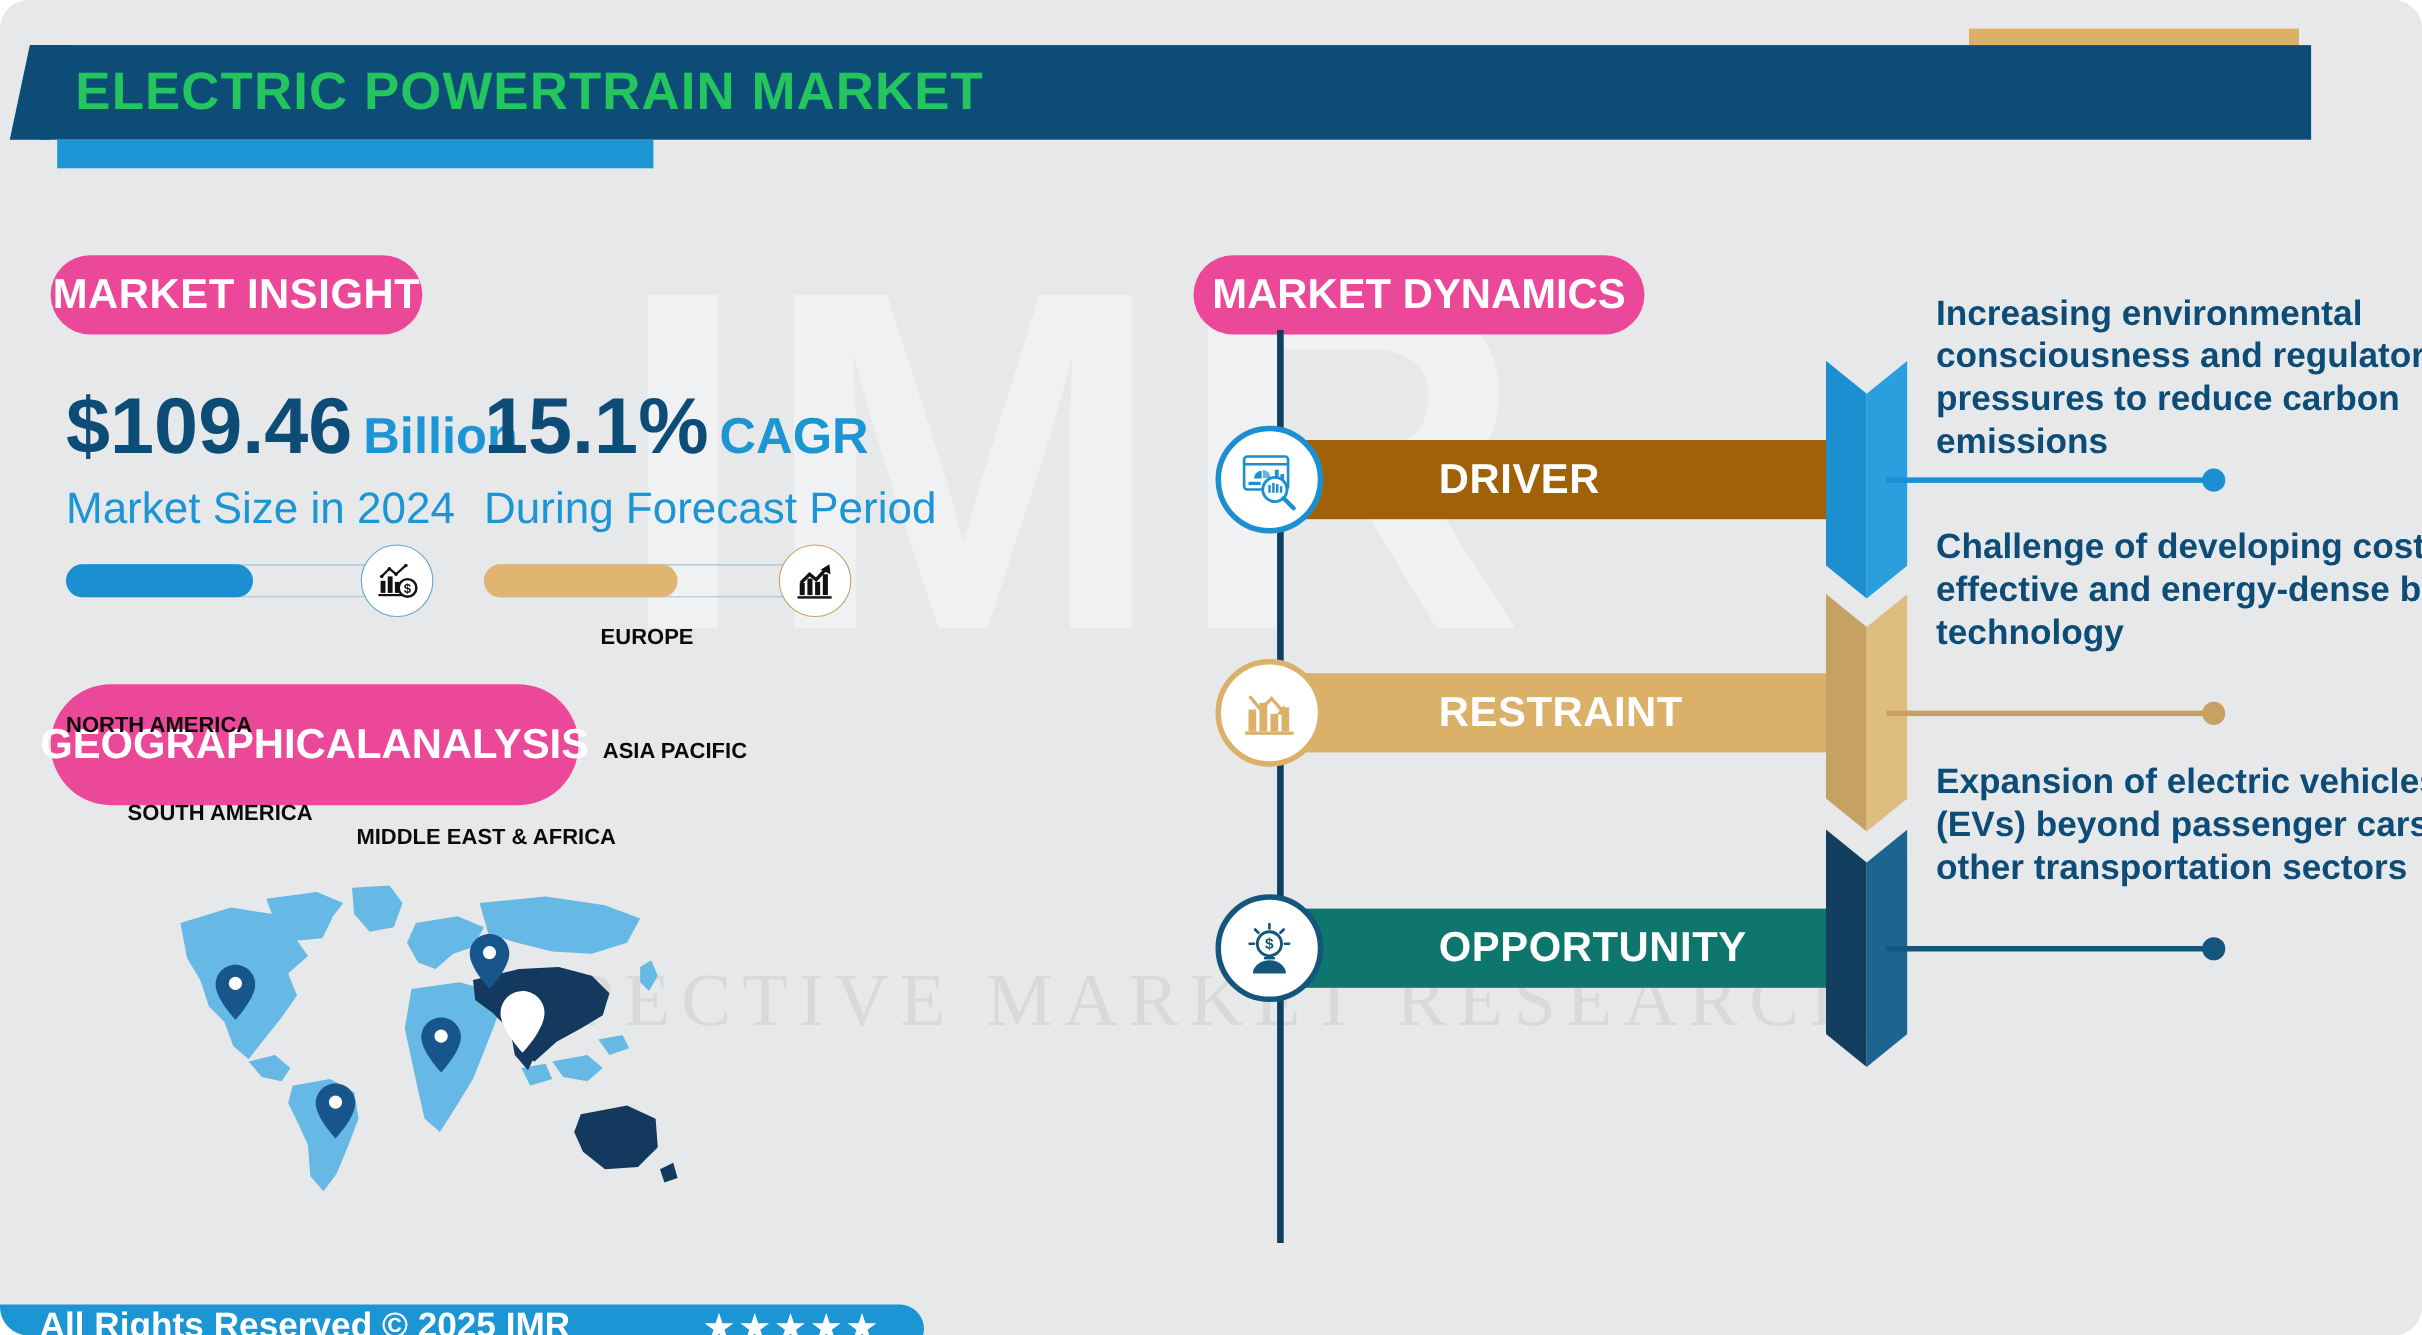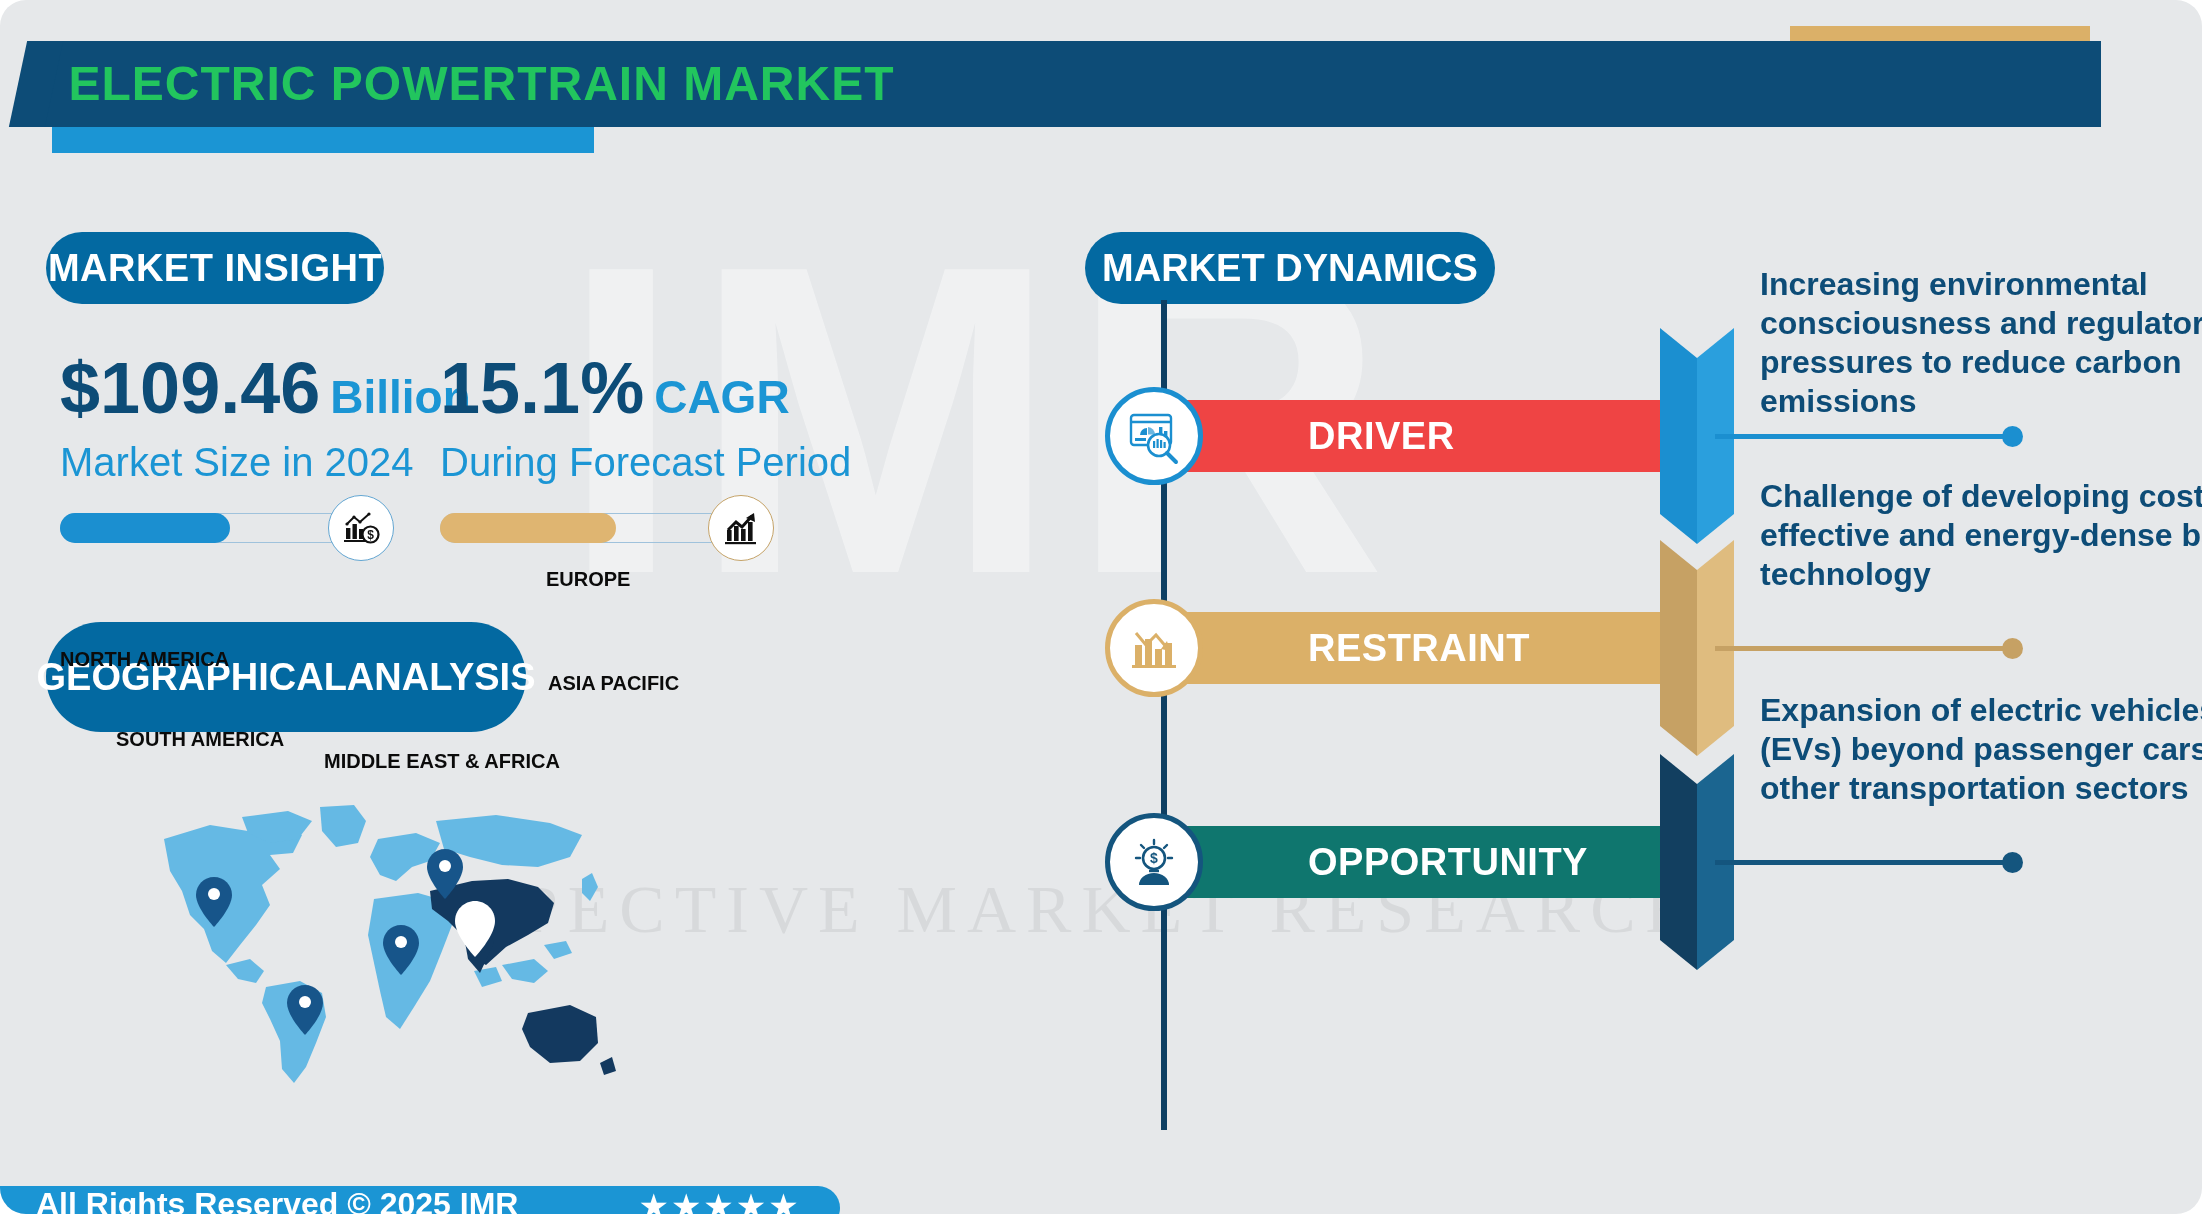--- a/index.html
+++ b/index.html
@@ -78,21 +78,21 @@
   .hdr-underbar {
     position:absolute;
     left:52px; top:127px;
     width:542px; height:26px;
     background:#1b95d4;
   }
 
   
   .pill {
     position:absolute;
-    background:#0369a1;
+    background:#ec4899;
     color:#ffffff;
     display:flex; align-items:center; justify-content:center;
     font-weight:bold;
     text-align:center;
   }
   #pill-market-insight {
     left:46px; top:232px;
     width:338px; height:72px;
     border-radius:36px;
     font-size:38px;
@@ -254,21 +254,21 @@
     color:#0d4c77;
     line-height:1.22;
     width:540px;
     font-family:"Liberation Sans", sans-serif;
   }
 
   #row-driver      { top:400px; }
   #row-restraint   { top:612px; }
   #row-opportunity { top:826px; }
 
-  #row-driver .ribbon      { background:#ef4444; }
+  #row-driver .ribbon      { background:#a16207; }
   #row-driver .badge       { border:5px solid #1b8fd0; }
   #row-driver .dline       { background:#1b8fd0; }
   #row-driver .dline .dot  { background:#1b8fd0; }
   #row-driver .dtext       { top:-135px; }
 
   #row-restraint .ribbon     { background:#dbb068; }
   #row-restraint .badge      { border:5px solid #dbb068; }
   #row-restraint .dline      { background:#c6a164; }
   #row-restraint .dline .dot { background:#c6a164; }
   #row-restraint .dtext      { top:-135px; }

